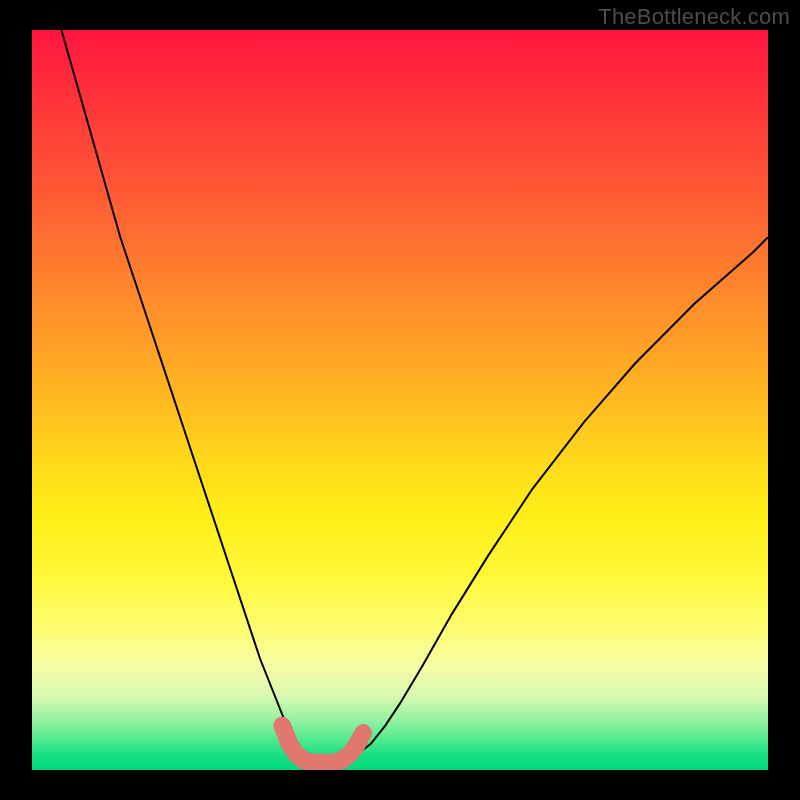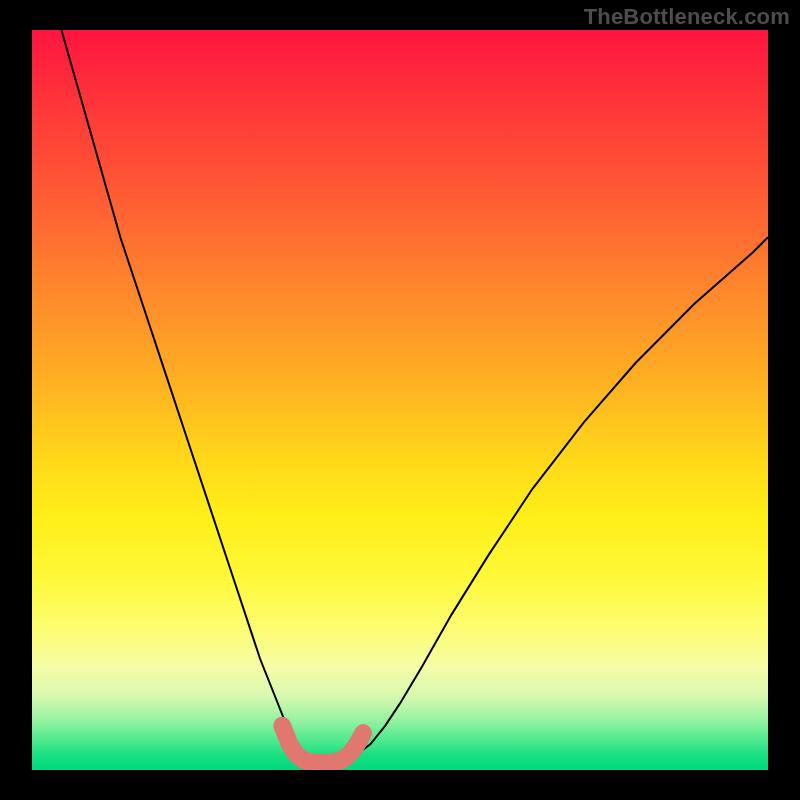--- a/index.html
+++ b/index.html
@@ -51,21 +51,21 @@
     top: 0;
     width: 736px;
     height: 740px;
   }
   .watermark {
     position: absolute;
     top: 4px;
     right: 10px;
     color: #4d4d4d;
     font-size: 22px;
-    font-weight: 700;
+    font-weight: 400;
     letter-spacing: 0.2px;
   }
 </style>
 </head>
 <body>
 
 <div class="frame">
 
   <div class="watermark">TheBottleneck.com</div>
 

